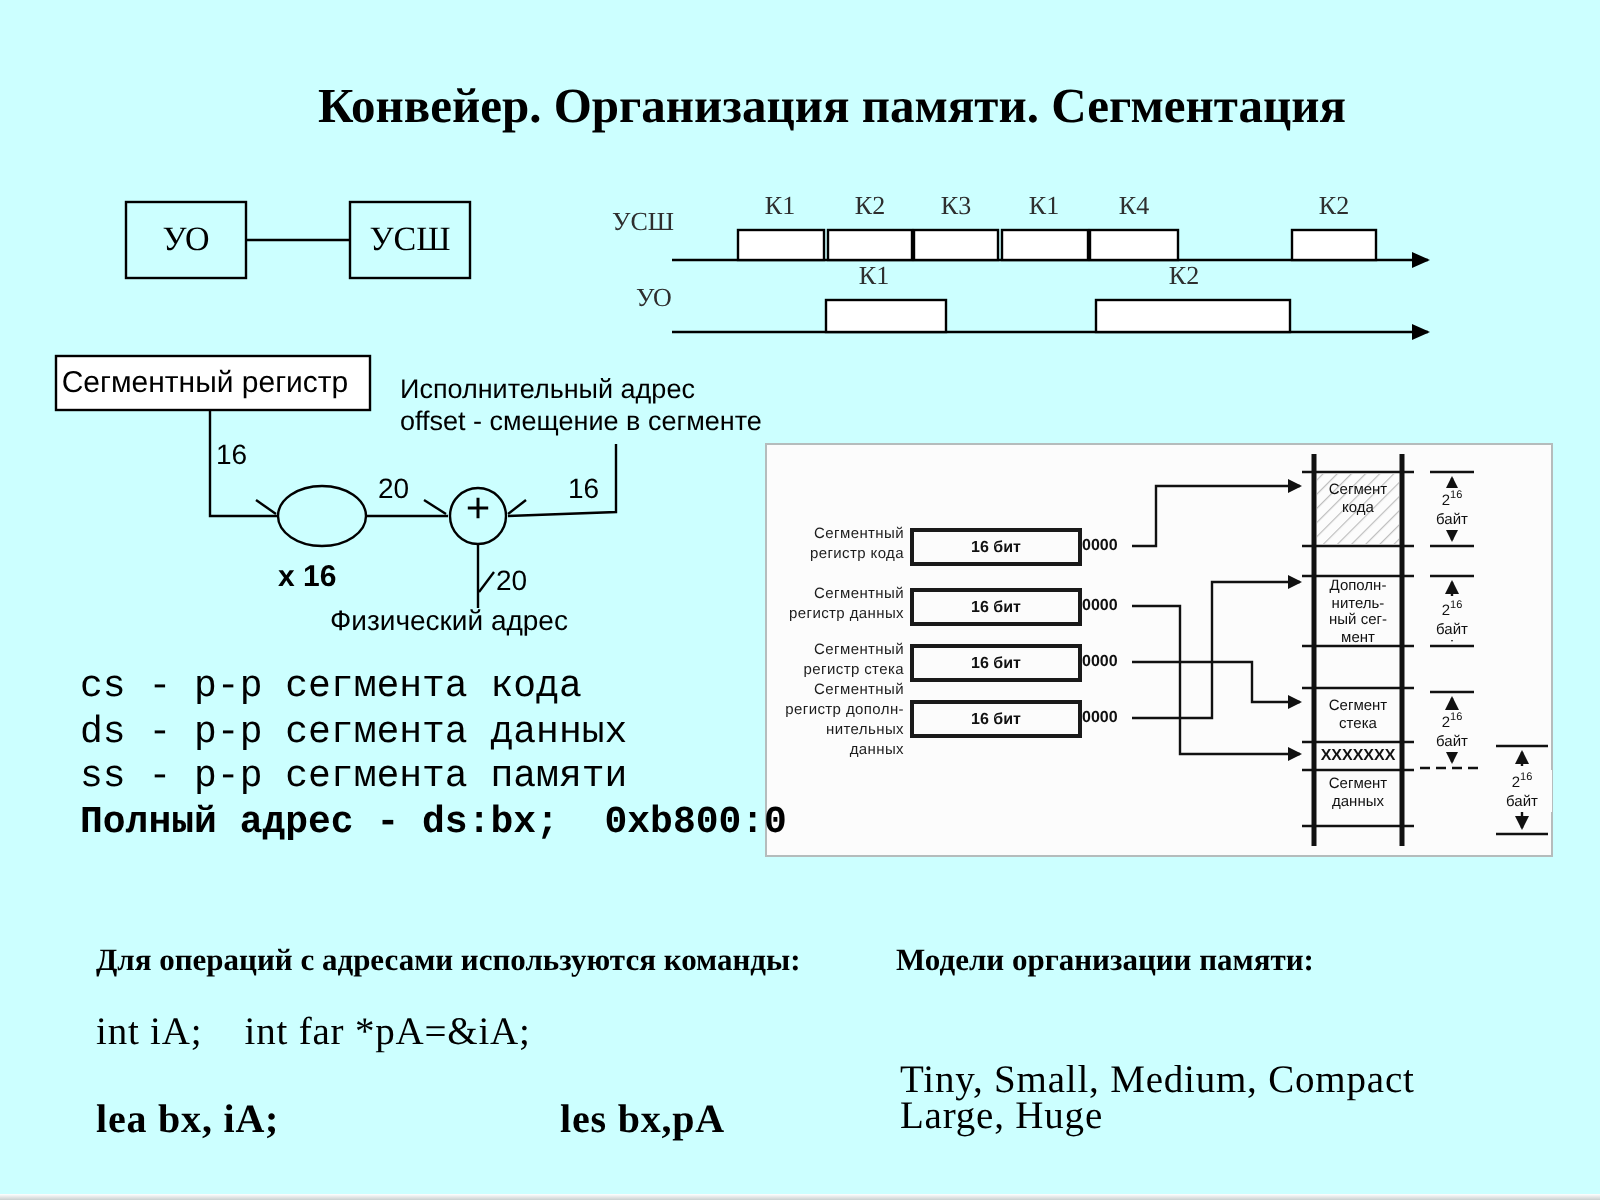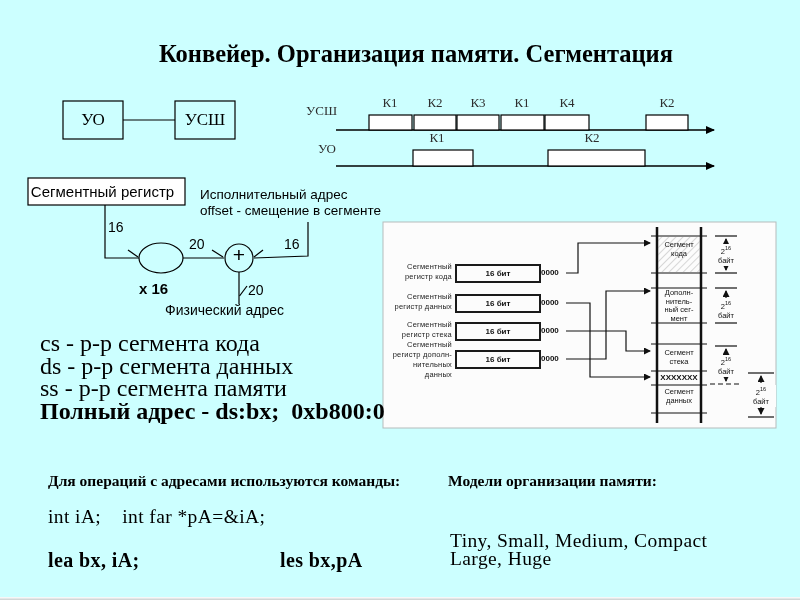--- a/index.html
+++ b/index.html
@@ -28,21 +28,21 @@
   .scan-panel .abs { position:absolute; }
   .scan-txt { font-size:7.5px; line-height:10px; color:#1c1c1c; letter-spacing:.2px; }
   .reg-label { left:6px; width:63px; text-align:right; }
   .reg-bits { left:73px; width:84px; height:17px; line-height:17px; text-align:center; font-weight:bold; font-size:8px; color:#111; }
   .reg-val { left:158px; width:26px; font-weight:bold; font-size:8px; line-height:10px; color:#111; }
   .col-label { left:274px; width:44px; text-align:center; line-height:9px; font-size:7.5px; color:#111; }
   .xrow { font-weight:bold; font-size:8px; letter-spacing:0; }
   .bracket-label { width:30px; text-align:center; font-size:7.5px; line-height:9.5px; color:#111; background:#fcfcfc; }
   .bracket-label sup { font-size:5.5px; }
 
-  .serifblock { font-family:Liberation Serif, serif; font-size:24px; line-height:22.6px; }
+  .serifblock { font-family:Liberation Mono, monospace; font-size:19px; line-height:22.6px; }
   .pre { white-space:pre; }
   .bold { font-weight:bold; }
   .cmd-head { font-family:"Liberation Serif", serif; font-weight:bold; font-size:15.5px; }
   .cmd-line { font-family:"Liberation Serif", serif; font-size:19.5px; letter-spacing:.4px; }
   .cmd-bold { font-family:"Liberation Serif", serif; font-weight:bold; font-size:20px; letter-spacing:.4px; }
   .bottom-edge { left:0; bottom:0; width:800px; height:3px;
     background:linear-gradient(to bottom,#ffffff,#c9cfcf); }
 </style>
 </head>
 <body>

